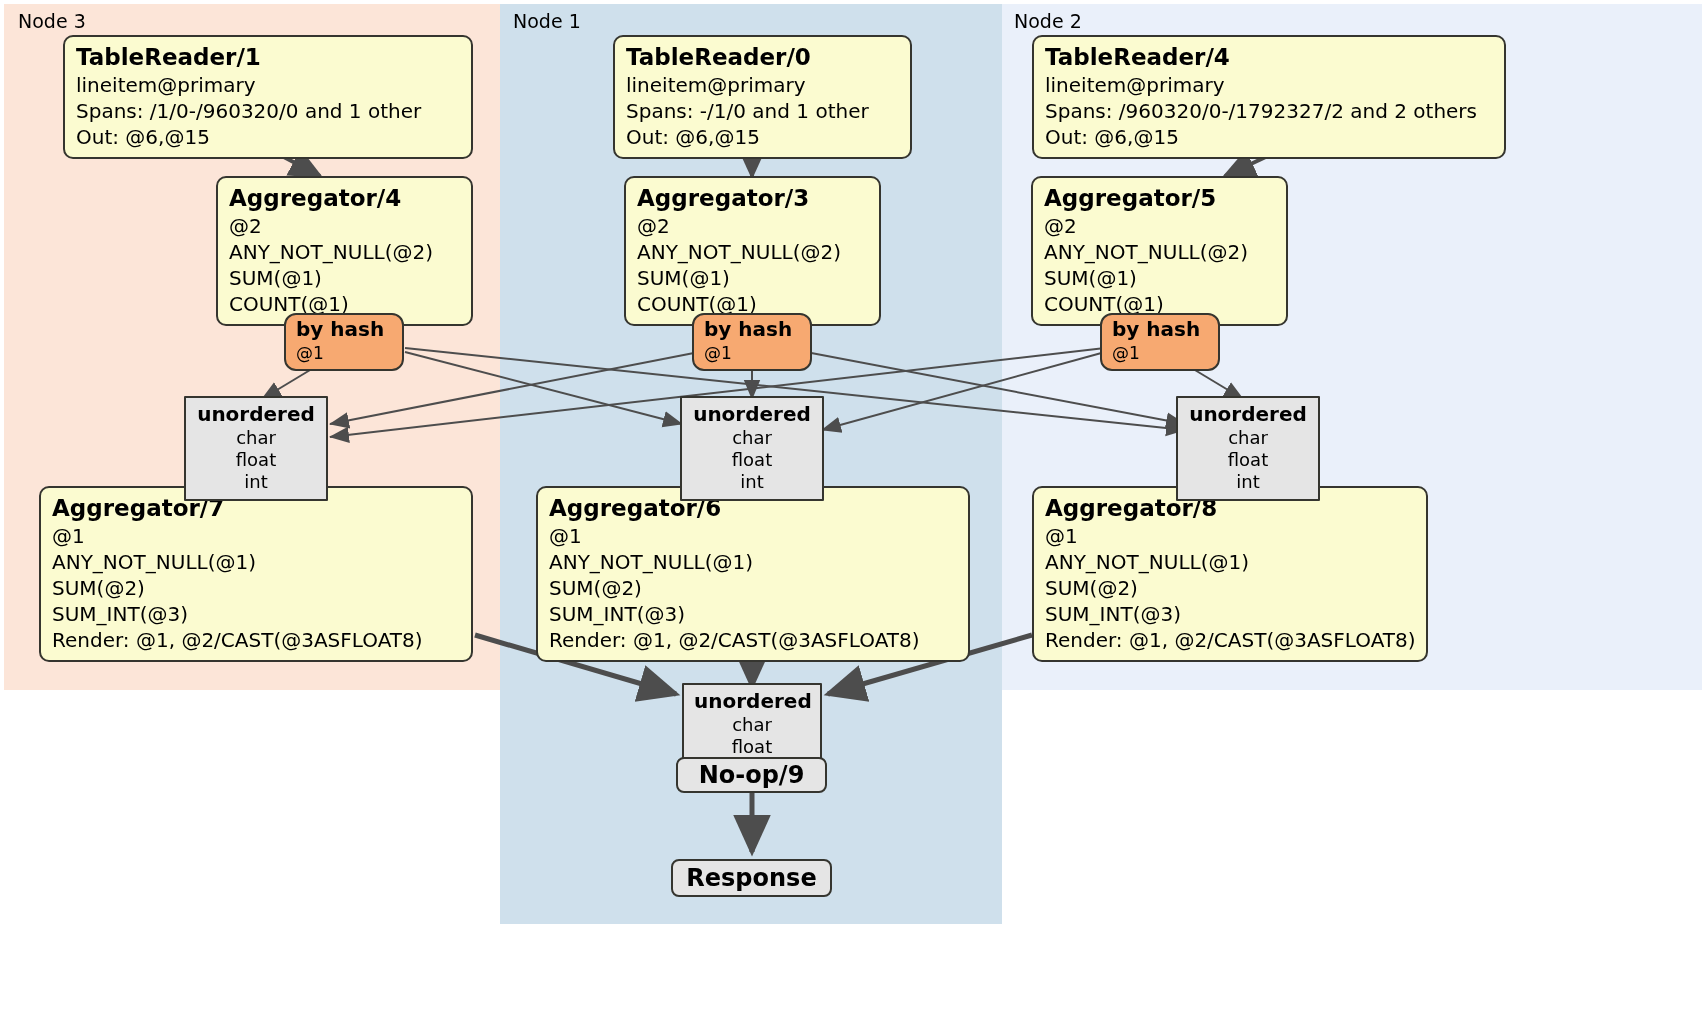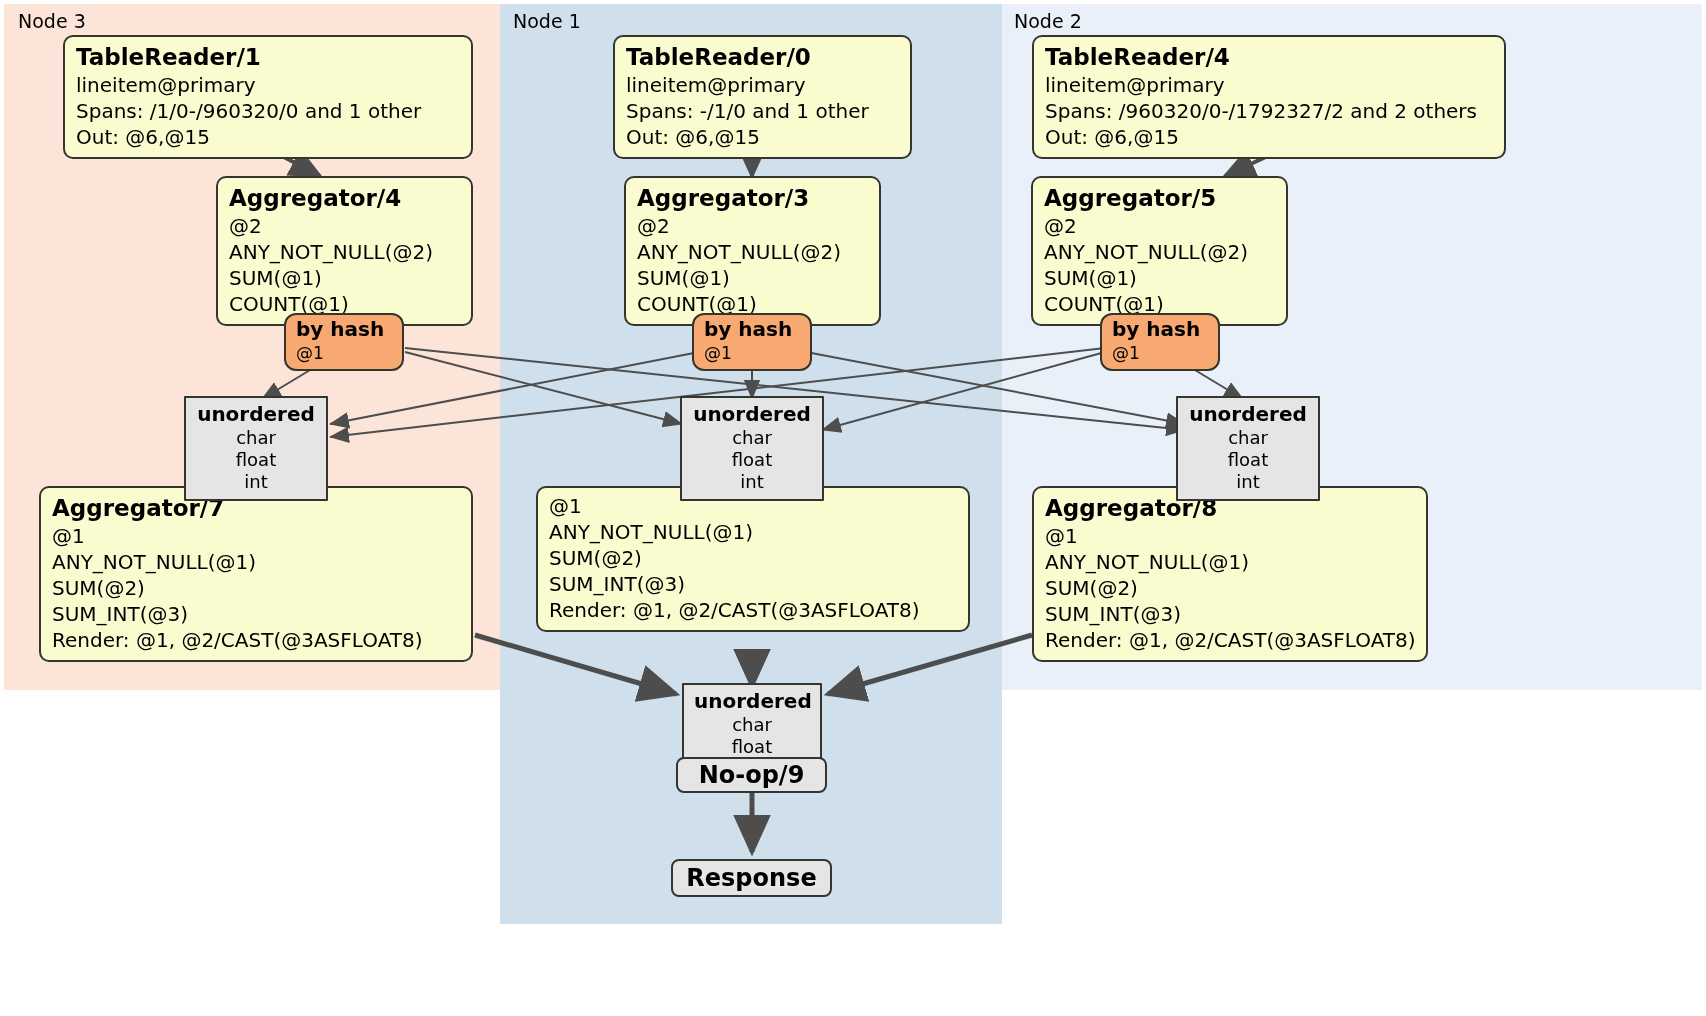--- a/index.html
+++ b/index.html
@@ -223,20 +223,21 @@
   </div>
 
   <div class="sync" style="left:680px; top:396px; width:144px;">
     <span class="ttl">unordered</span>
     <span class="ln">char</span>
     <span class="ln">float</span>
     <span class="ln">int</span>
   </div>
 
   <div class="proc" style="left:536px; top:486px; width:434px;">
+    <span class="ttl">Aggregator/6</span>
     <span class="ln">@1</span>
     <span class="ln">ANY_NOT_NULL(@1)</span>
     <span class="ln">SUM(@2)</span>
     <span class="ln">SUM_INT(@3)</span>
     <span class="ln">Render: @1, @2/CAST(@3ASFLOAT8)</span>
   </div>
 
   <div class="proc" style="left:1032px; top:35px; width:474px;">
     <span class="ttl">TableReader/4</span>
     <span class="ln">lineitem@primary</span>

